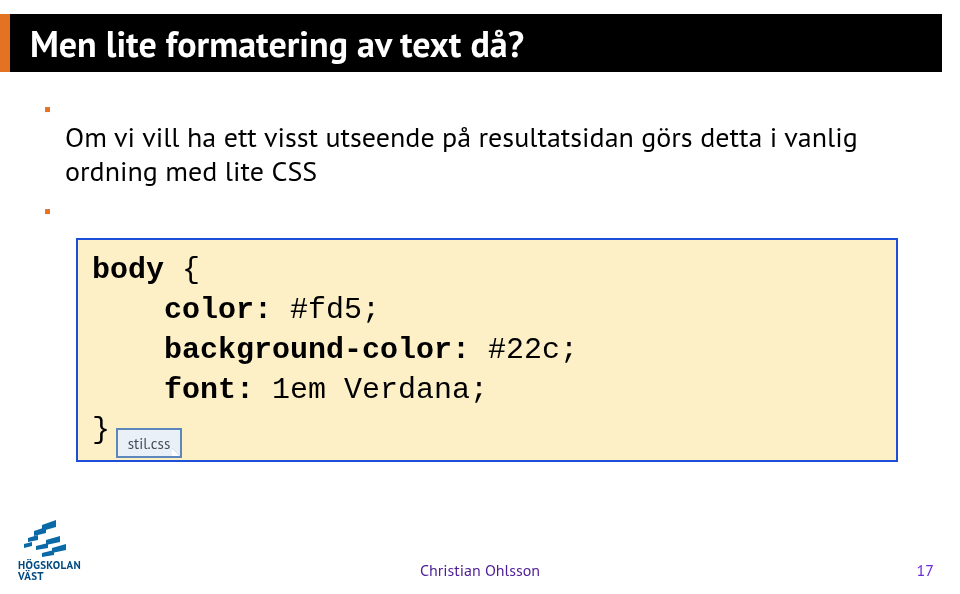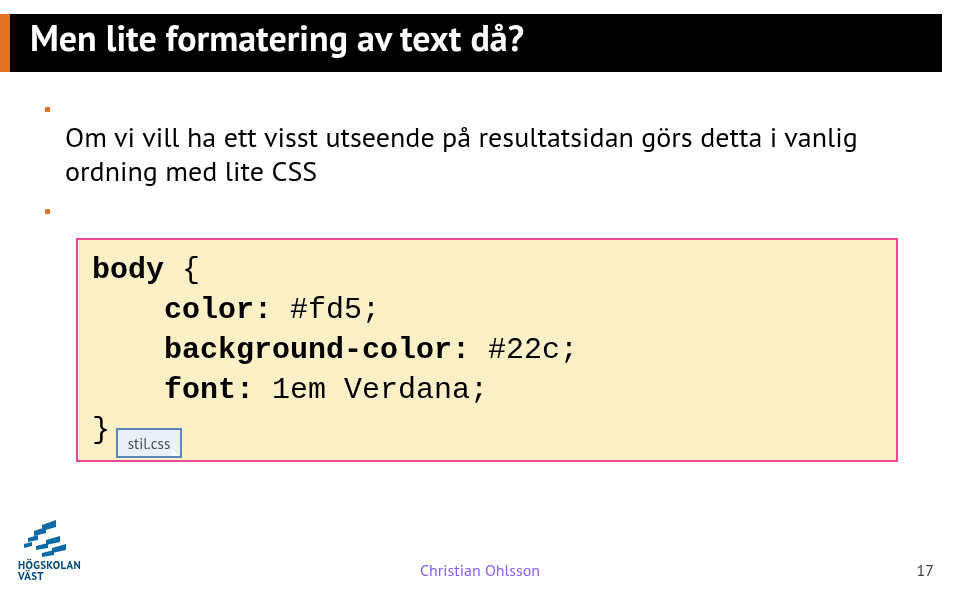--- a/index.html
+++ b/index.html
@@ -17,20 +17,21 @@
   }
 
   
   .title-bar {
     position: absolute;
     top: 14px;
     left: 0;
     width: 100%;
     height: 58px;
     display: flex;
+    align-items: center;
     padding-left: 30px;
     box-sizing: border-box;
   }
   .title-accent {
     position: absolute;
     left: 0;
     top: 0;
     width: 10px;
     height: 100%;
     background: #e37223;
@@ -80,21 +81,21 @@
     font-family: "Courier New", Courier, monospace;
     font-size: 28px;
   }
 
   
   .code-box {
     margin-top: 10px;
     margin-left: 32px;
     width: 822px;
     background: #fdf0c7;
-    border: 2px solid #ec4899;
+    border: 2px solid #1d4ed8;
     padding: 10px 14px 10px 14px;
     box-sizing: border-box;
   }
   .code-box pre {
     margin: 0;
     font-family: "Courier New", Courier, monospace;
     font-size: 30px;
     line-height: 40px;
     color: #000;
     white-space: pre;
@@ -143,28 +144,28 @@
   }
 
   
   .footer-author {
     position: absolute;
     bottom: 14px;
     left: 0;
     width: 100%;
     text-align: center;
     font-size: 16px;
-    color: #8b5cf6;
+    color: #4c1d95;
   }
   .footer-page {
     position: absolute;
     bottom: 14px;
     right: 26px;
     font-size: 16px;
-    color: #404040;
+    color: #6d28d9;
   }
 
   
   .logo {
     position: absolute;
     left: 12px;
     bottom: 12px;
     display: flex;
     align-items: center;
     flex-direction: column;

